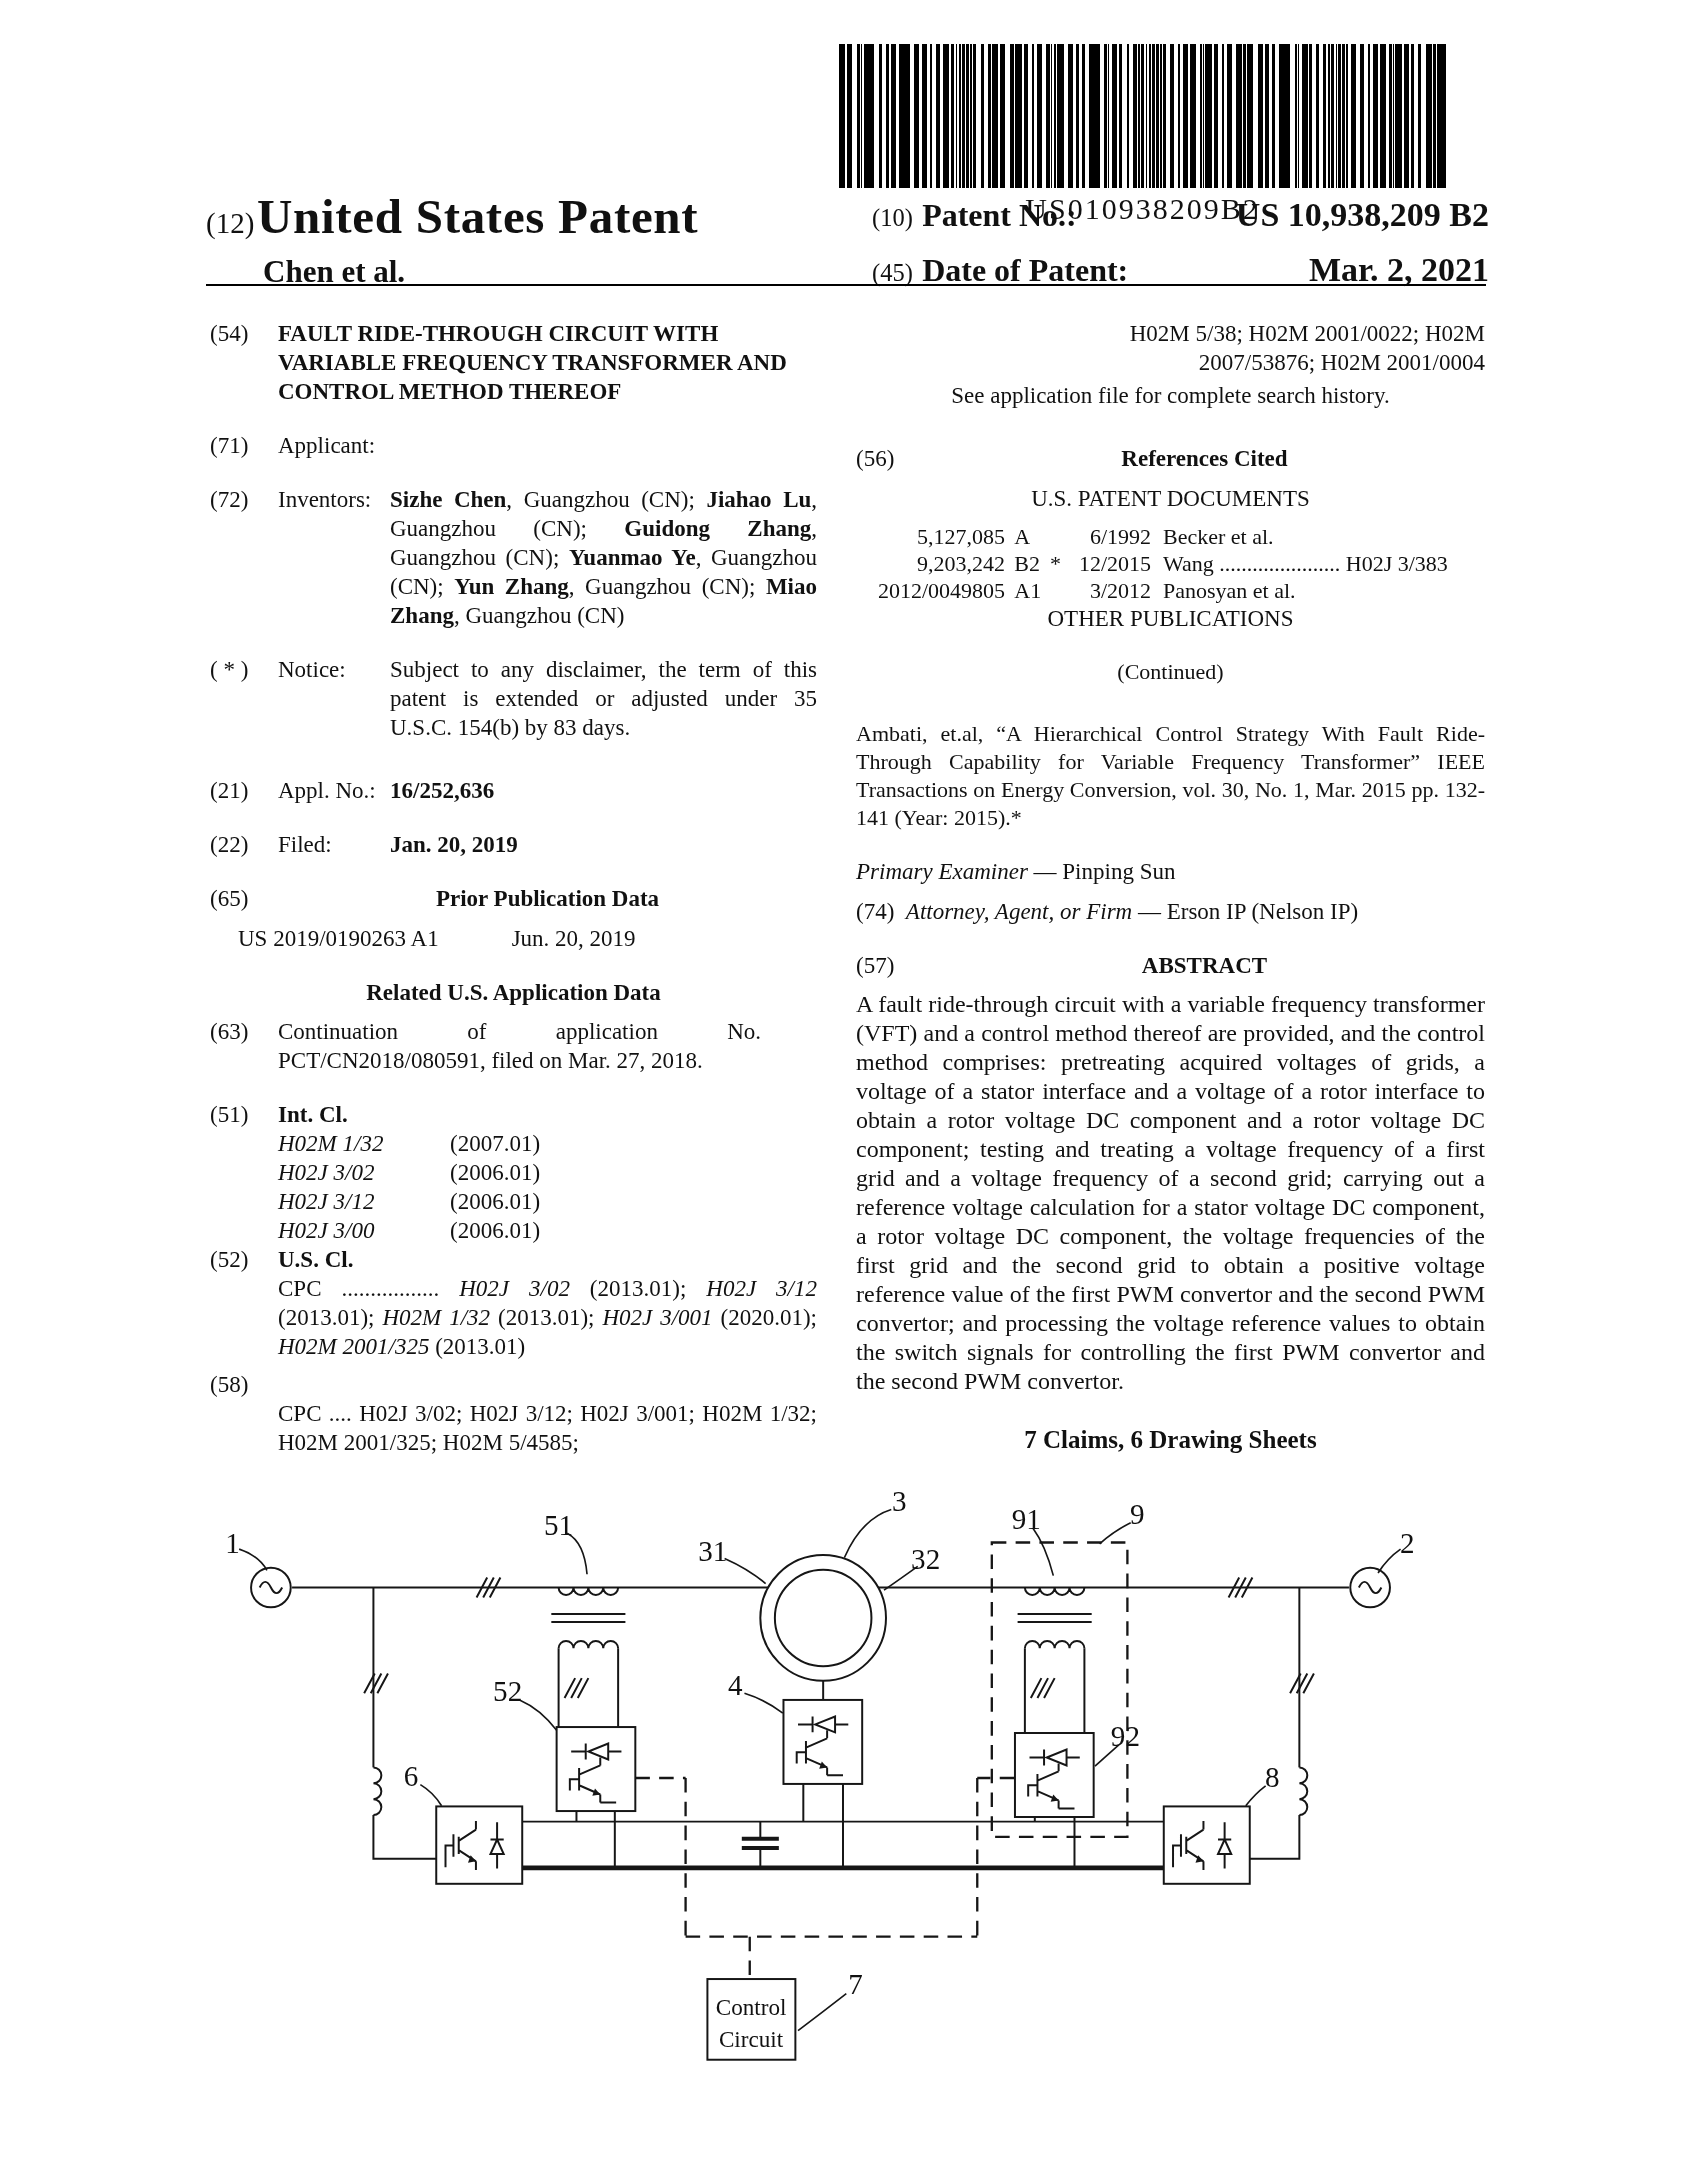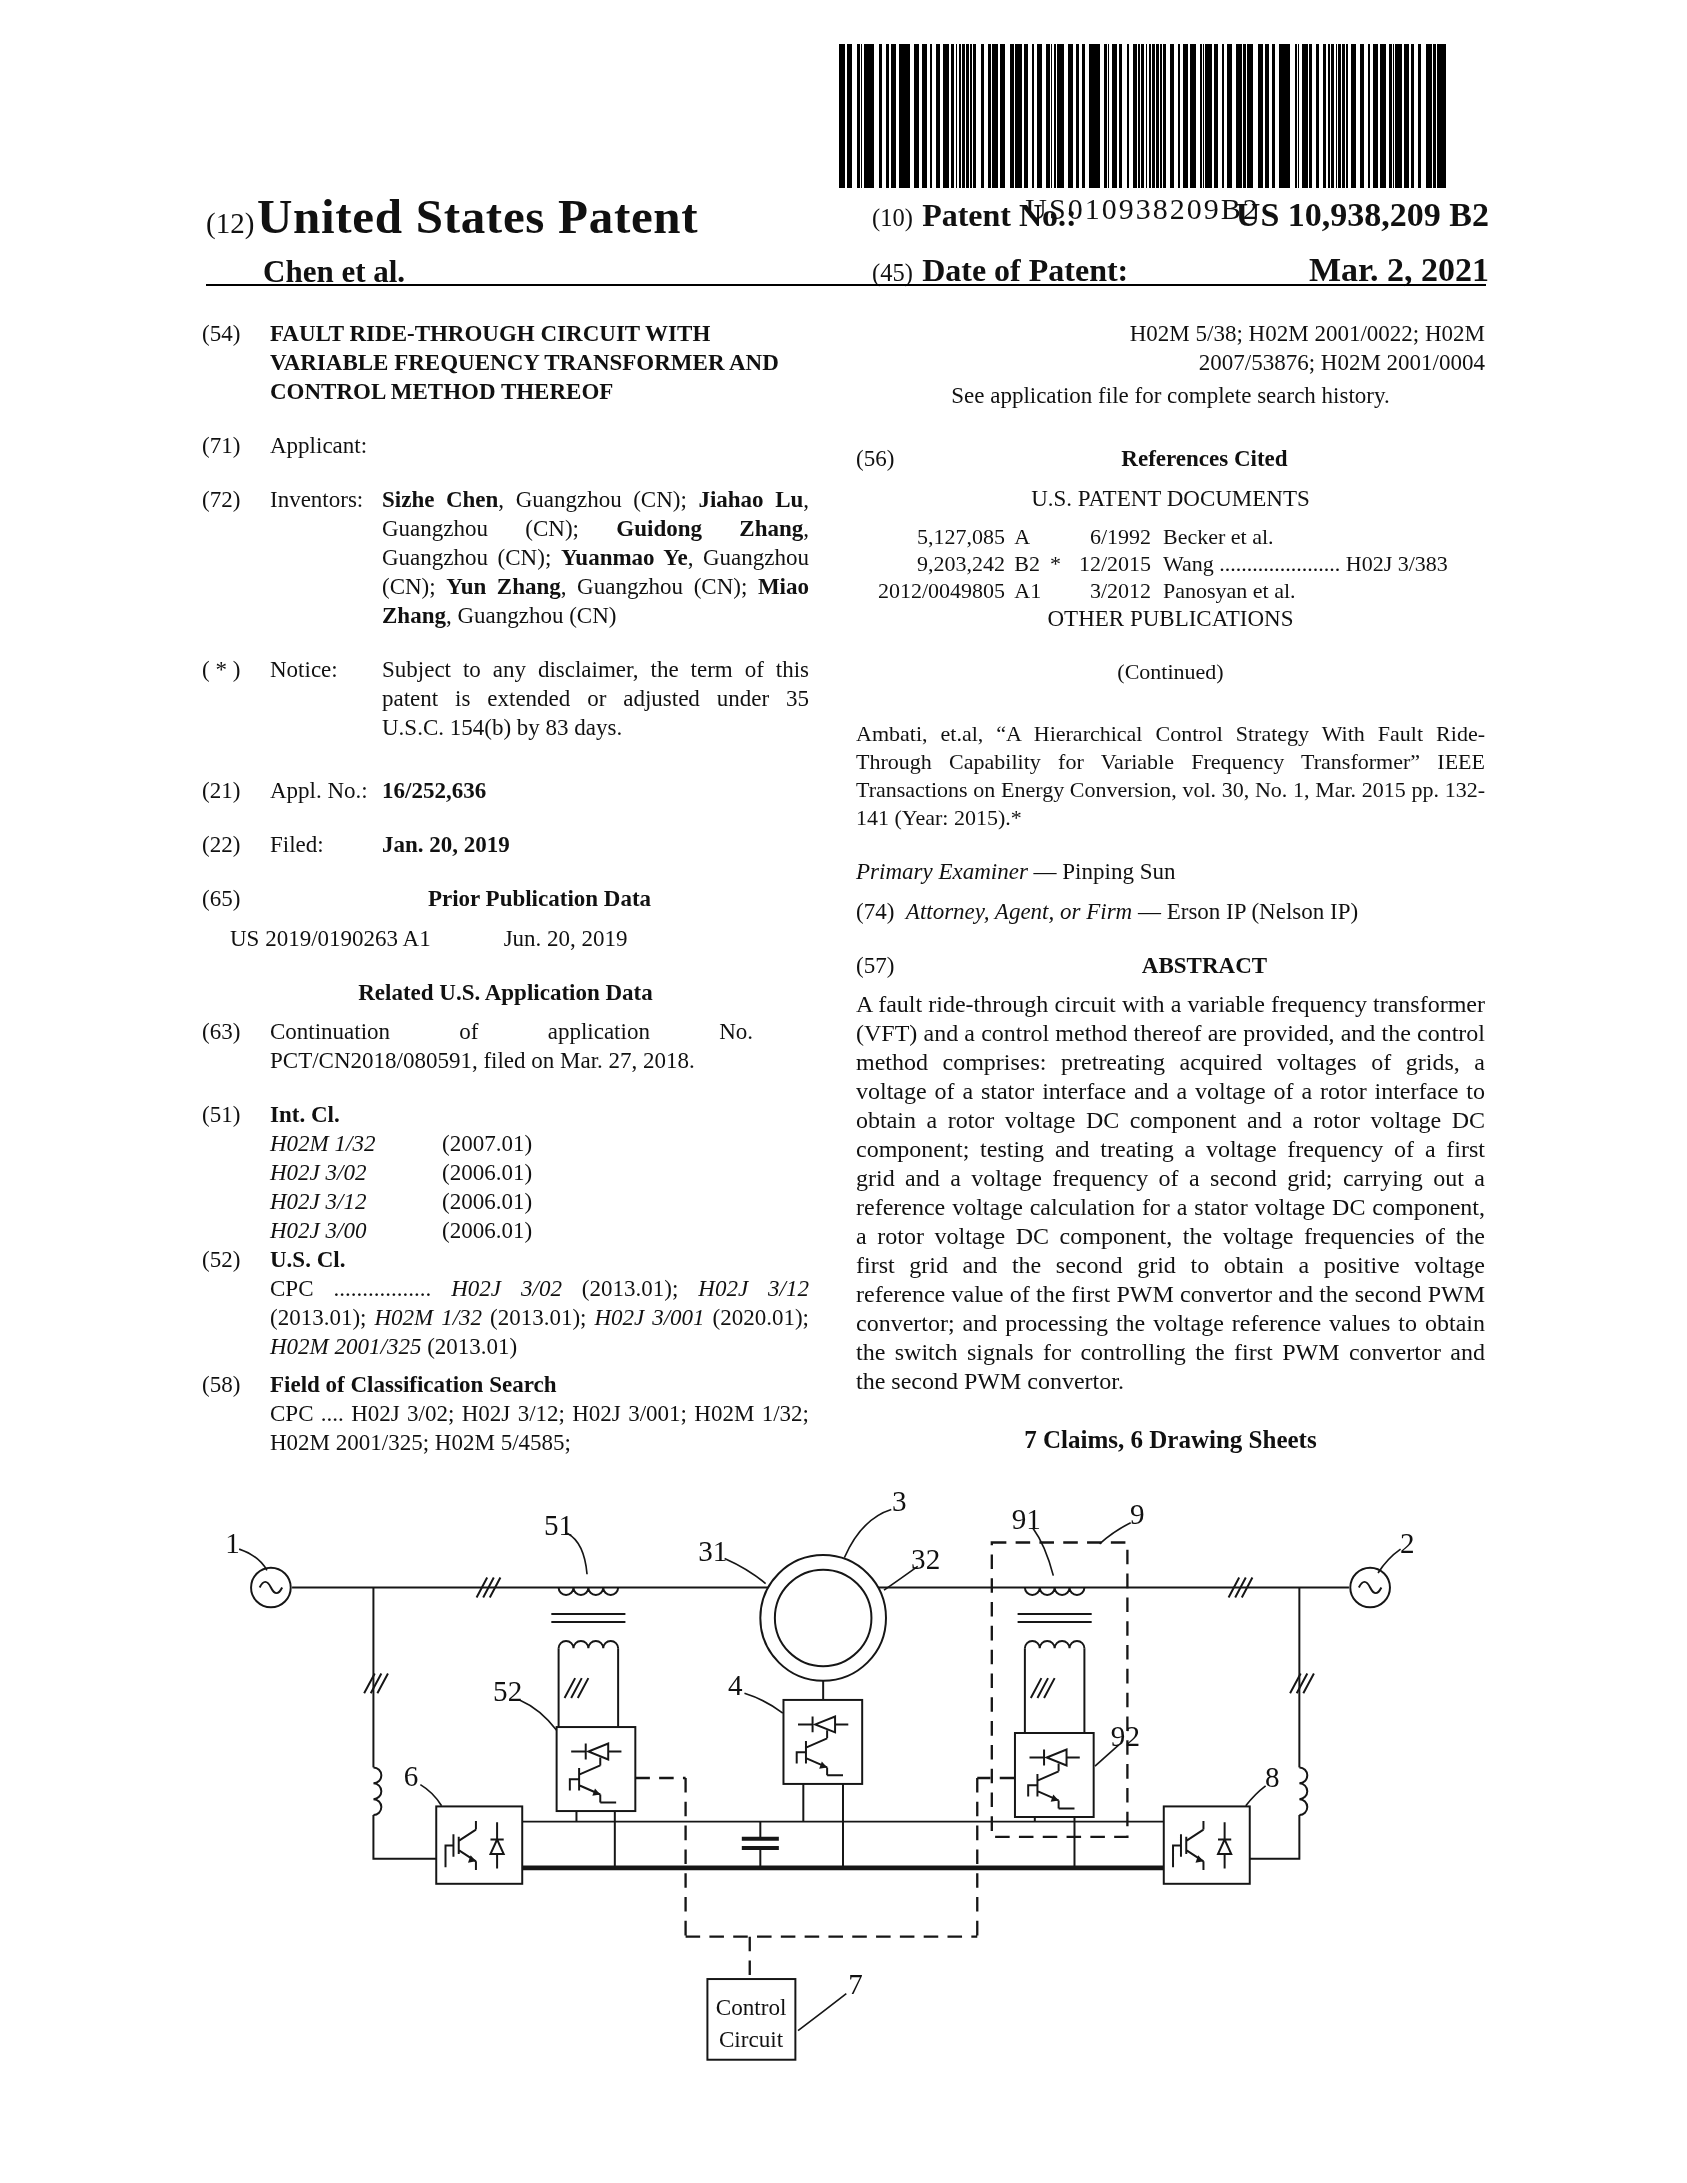--- a/index.html
+++ b/index.html
@@ -26,21 +26,21 @@
   .hdr-title { font-size:49px; font-weight:bold; letter-spacing:0.7px; }
   .hdr-party { font-size:31px; font-weight:bold; margin:9.3px 0 0 57px; }
   .hdr-right { position:absolute; left:872px; top:196px; width:617px; }
   .hdr-row { display:flex; align-items:baseline; margin-bottom:17px; }
   .hdr-num { font-size:24.5px; margin-right:9.3px; }
   .hdr-label { font-size:32px; font-weight:bold; }
   .hdr-value { font-size:34px; font-weight:bold; margin-left:auto; }
   .rule { position:absolute; left:206px; top:284px; width:1280px; border-top:2.6px solid #000; }
   
   .col { position:absolute; top:319px; font-size:23px; line-height:29px; }
-  .col-left  { left:202px;  width:607px; }
+  .col-left  { left:210px;  width:607px; }
   .col-right { left:856px; width:629px; }
   .sec { display:grid; grid-template-columns:68px 1fr; }
   .sec3 { display:grid; grid-template-columns:68px 112px 1fr; }
   .num { }
   .bold { font-weight:bold; }
   .it { font-style:italic; }
   .bi { font-weight:normal; font-style:italic; }
   .just { text-align:justify; }
   .ctr { text-align:center; }
   .rt { text-align:right; }
@@ -174,21 +174,20 @@
       <span class="bold">U.S. Cl.</span>
     </div>
     <div class="just" style="margin-left:68px">
       <span>CPC</span>
       <span>.................</span>
       <span class="bi">H02J 3/02</span><span> (2013.01); </span><span class="bi">H02J 3/12</span><span> (2013.01); </span><span class="bi">H02M 1/32</span><span> (2013.01); </span><span class="it">H02J 3/001</span><span> (2020.01); </span><span class="it">H02M 2001/325</span><span> (2013.01)</span>
     </div>
 
     <div class="sec" style="margin-top:9.3px">
       <span class="num">(58)</span>
-      <span class="bold">Field of Classification Search</span>
     </div>
     <div class="just" style="margin-left:68px">CPC .... H02J 3/02; H02J 3/12; H02J 3/001; H02M 1/32; H02M 2001/325; H02M 5/4585;</div>
   </div>
 
   <div class="col col-right">
     <div class="rt" style="padding-left:119px">H02M 5/38; H02M 2001/0022; H02M</div>
     <div class="rt">2007/53876; H02M 2001/0004</div>
     <div class="ctr mb-lg" style="margin-top:4px">See application file for complete search history.</div>
 
     <div class="sec mb-sm">

